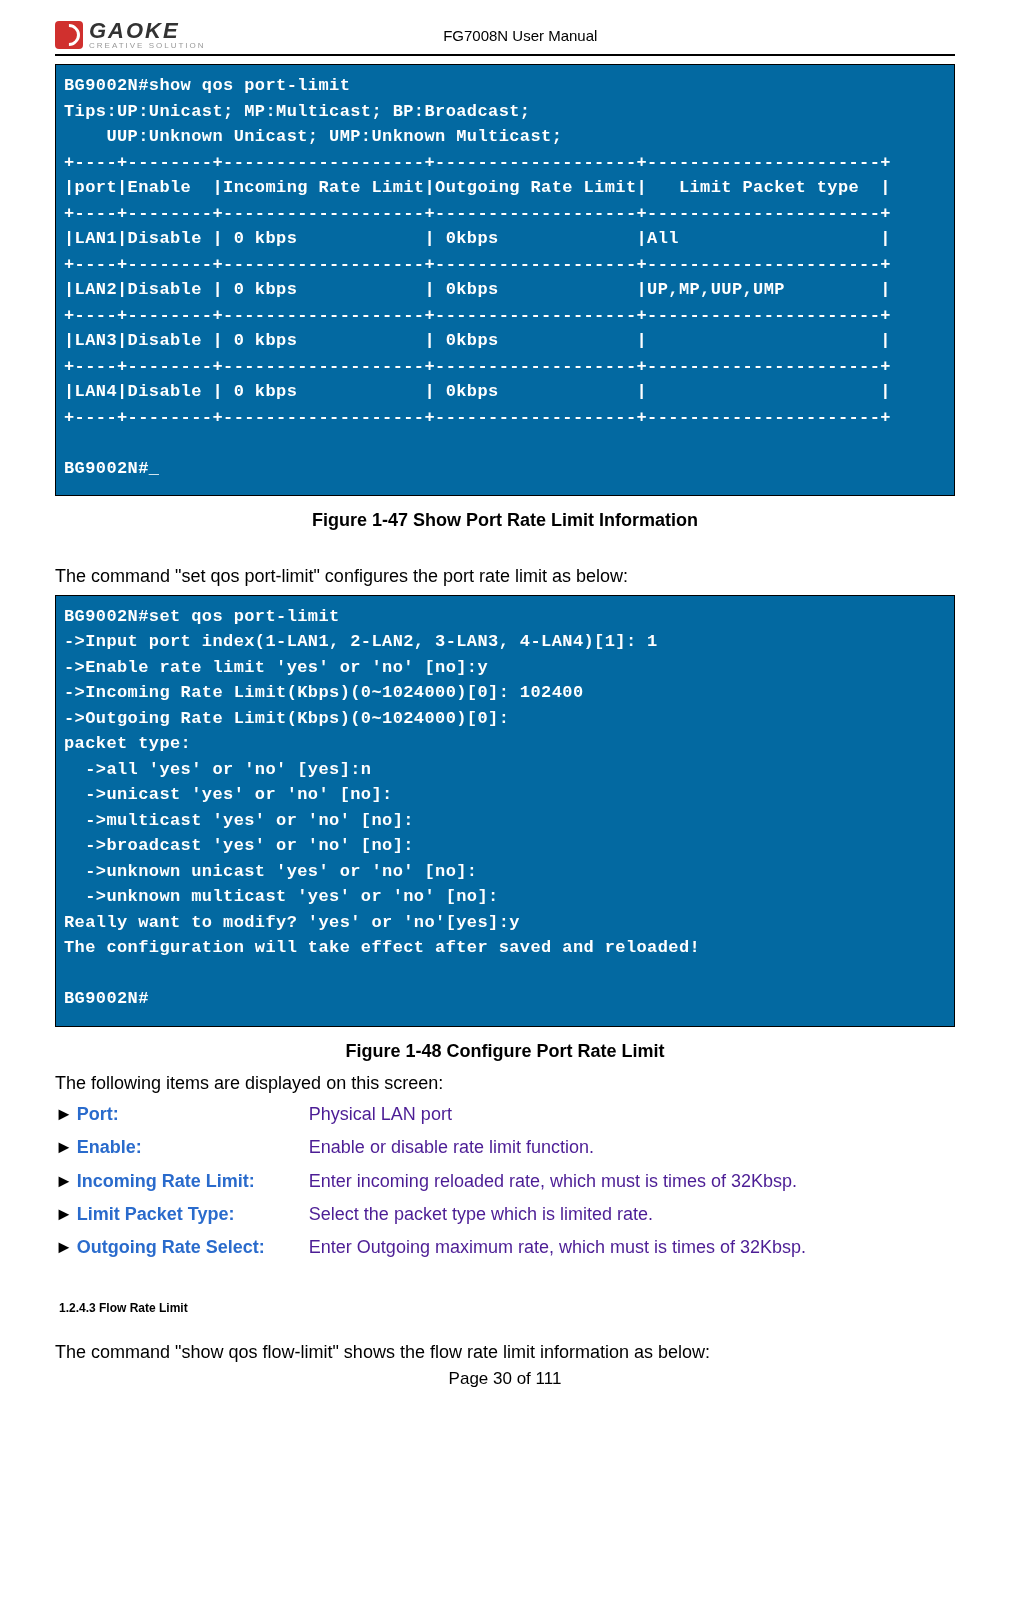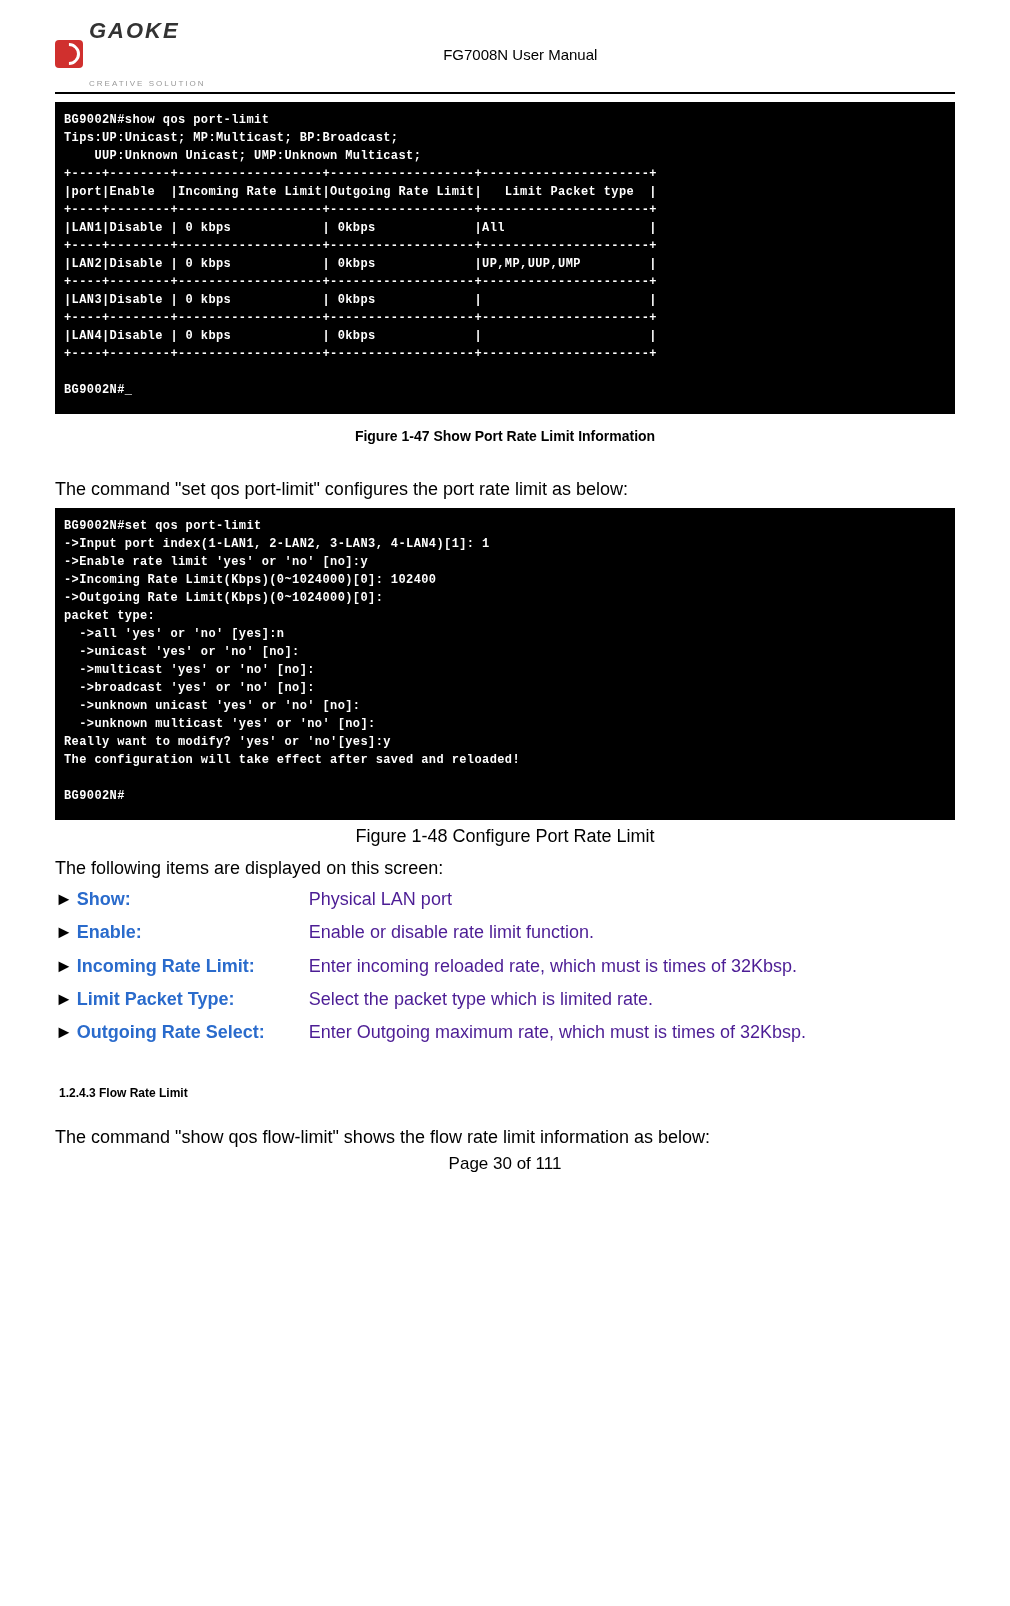--- a/index.html
+++ b/index.html
@@ -37,21 +37,21 @@
       content: "";
       position: absolute;
       width: 16px;
       height: 16px;
       border: 3px solid #fff;
       border-left-color: transparent;
       border-top-color: transparent;
       border-radius: 50%;
       transform: rotate(-45deg);
     }
-    .logo-text-block { display: flex; flex-direction: column; line-height: 1; gap: 38px; }
+    .logo-text-block { display: flex; flex-direction: column; line-height: 1; }
     .logo-text {
       font-size: 22px;
       font-weight: bold;
       letter-spacing: 2px;
       color: #333;
       font-style: italic;
     }
     .logo-sub {
       font-size: 8px;
       color: #999;
@@ -63,44 +63,44 @@
       flex: 1;
       text-align: center;
       margin-right: 120px;
     }
     .divider {
       height: 2px;
       background: #000;
       margin-bottom: 8px;
     }
     .terminal {
-      background: #000000;
+      background: #0369a1;
       color: #fff;
       font-family: 'Courier New', monospace;
-      font-size: 12px;
+      font-size: 17px;
       font-weight: bold;
       line-height: 1.5;
       padding: 8px 8px 14px 8px;
       white-space: pre;
       overflow: hidden;
       border: 1px solid #000;
       margin-top: 3px;
       letter-spacing: 0.4px;
     }
     .caption {
       text-align: center;
       font-weight: bold;
-      font-size: 14px;
+      font-size: 18px;
       margin: 14px 0 30px 0;
     }
     .caption2 {
       text-align: center;
-      font-weight: normal;
-      font-size: 18px;
-      margin: 6px 0 6px 0;
+      font-weight: bold;
+      font-size: 18px;
+      margin: 14px 0 6px 0;
     }
     .body-text {
       font-size: 18px;
       line-height: 1.7;
       margin-bottom: 2px;
     }
     .items-intro {
       font-size: 18px;
       line-height: 1.7;
     }
@@ -189,21 +189,21 @@
 The configuration will take effect after saved and reloaded!
 
 BG9002N#</div>
 
   <div class="caption2">Figure 1-48    Configure Port Rate Limit</div>
 
   <div class="items-intro">The following items are displayed on this screen:</div>
 
   <div class="item-row">
     <span class="arrow">►</span>
-    <span class="item-label">Show:</span>
+    <span class="item-label">Port:</span>
     <span class="item-desc">Physical LAN port</span>
   </div>
   <div class="item-row">
     <span class="arrow">►</span>
     <span class="item-label">Enable:</span>
     <span class="item-desc">Enable or disable rate limit function.</span>
   </div>
   <div class="item-row">
     <span class="arrow">►</span>
     <span class="item-label">Incoming Rate Limit:</span>

